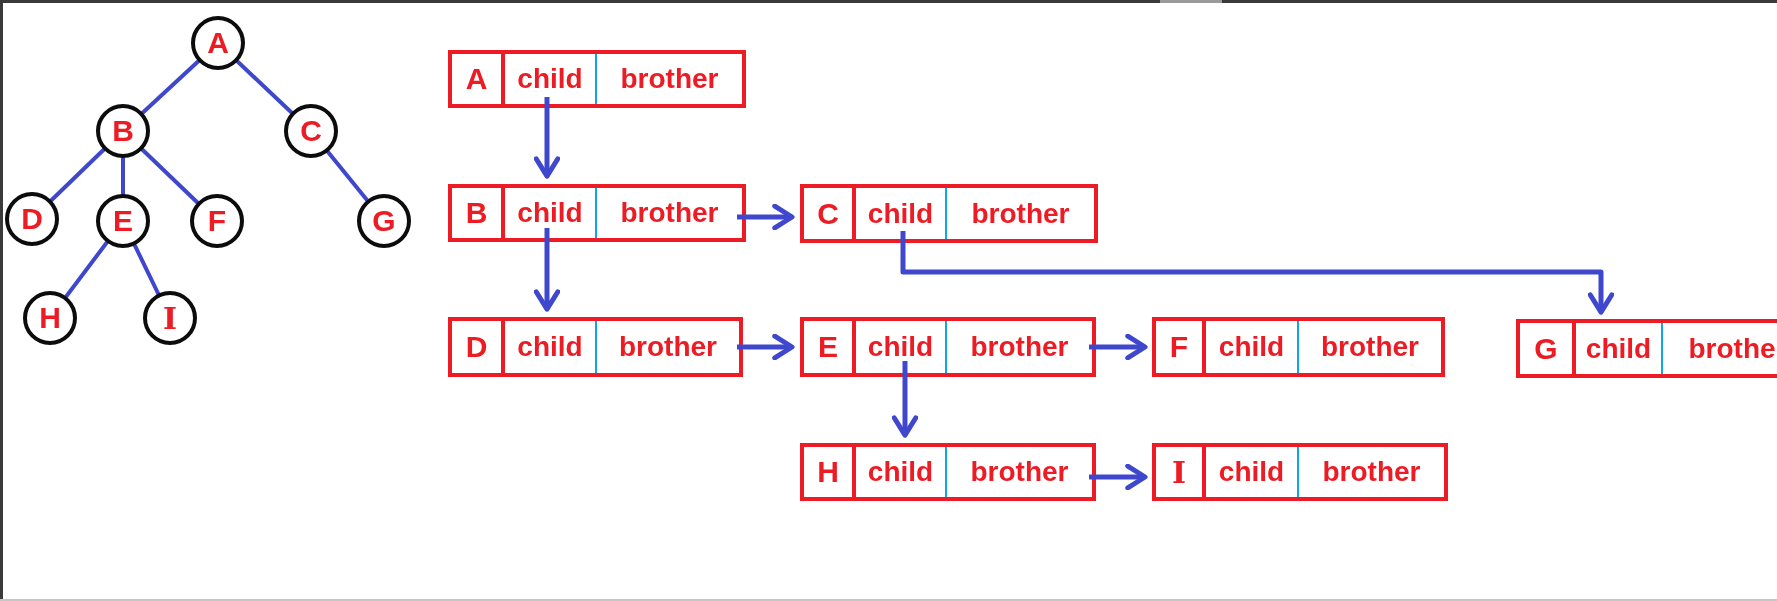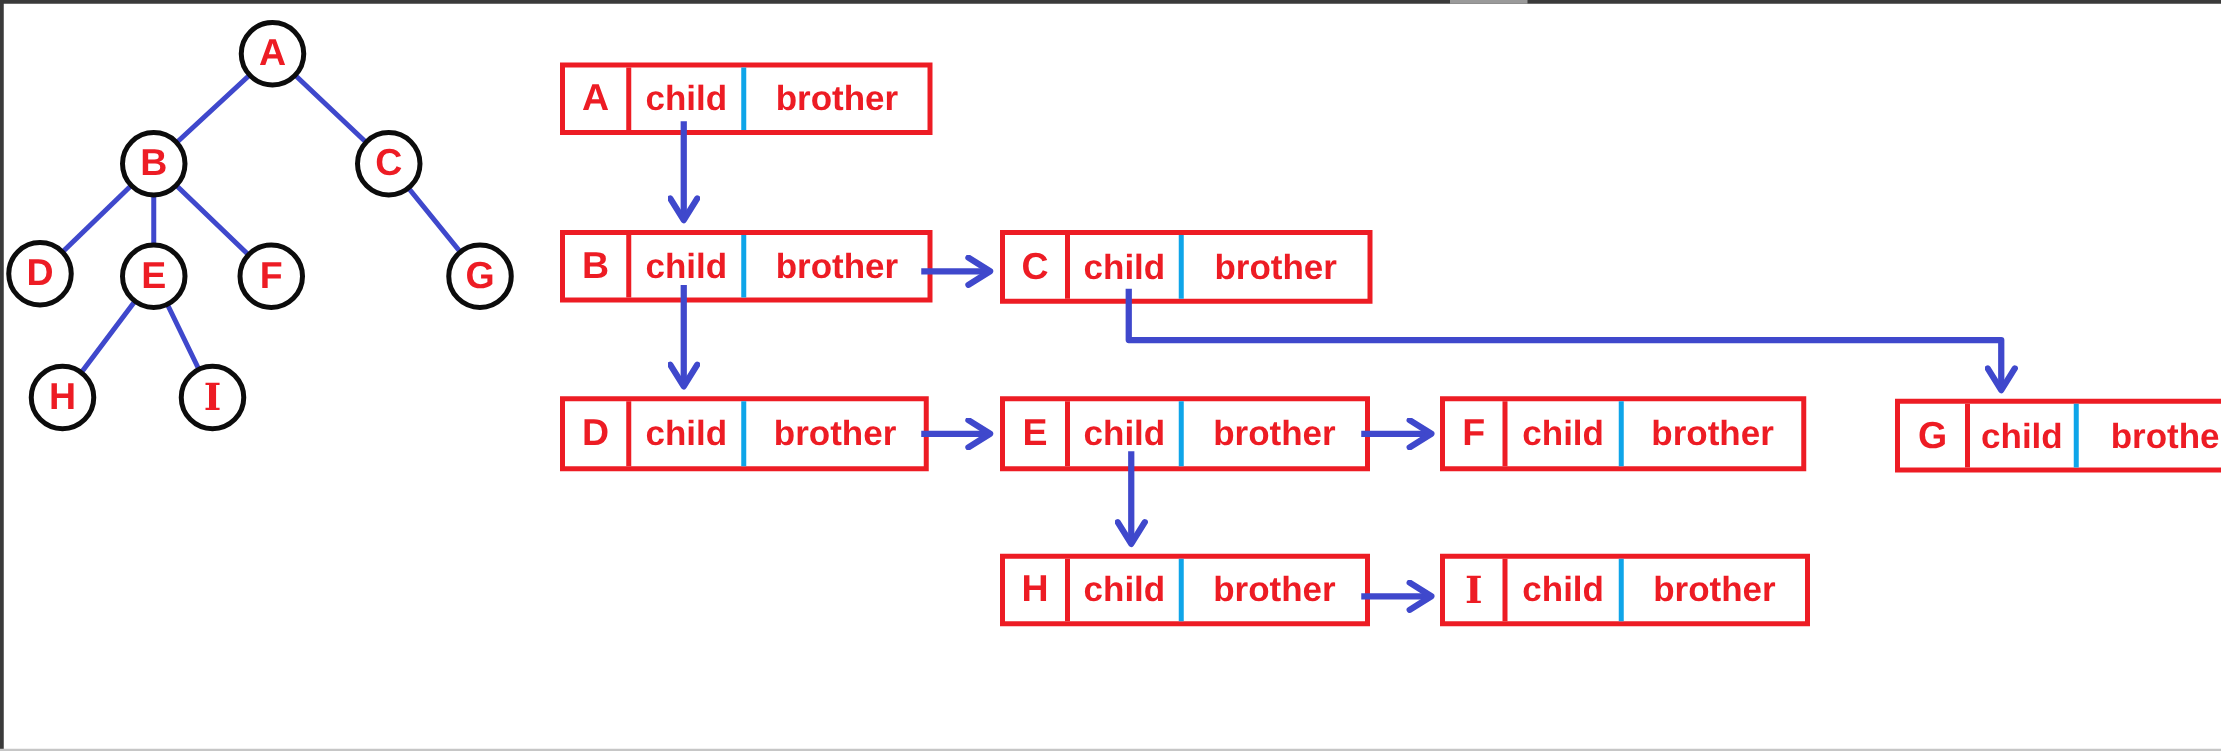--- a/index.html
+++ b/index.html
@@ -25,21 +25,21 @@
   
   .record{
     position:absolute;display:flex;background:#fff;border:4px solid #ed1c24;
     box-sizing:border-box;z-index:1;
   }
   .cell{
     display:flex;align-items:center;justify-content:center;
     color:#ed1c24;font-weight:bold;font-size:28px;box-sizing:border-box;
   }
   .cell.lab{font-size:30px;}
-  .cell.mid{border-left:4px solid #ed1c24;border-right:4px solid #0ea5e9;}
+  .cell.mid{border-left:4px solid #ed1c24;border-right:2px solid #0ea5e9;}
   .cell.bro{flex:1 1 auto;text-align:right;}
   .col1 .lab{width:49px;} .col1 .mid{width:96px;}
   .col2 .lab{width:48px;} .col2 .mid{width:95px;}
   .col3 .lab{width:46px;} .col3 .mid{width:97px;}
   .col4 .lab{width:52px;} .col4 .mid{width:91px;}
 
   svg.overlay{position:absolute;left:0;top:0;z-index:5;pointer-events:none;}
   svg .tree-line{stroke:#3f48cc;stroke-width:4;stroke-linecap:round;}
   svg .ptr{stroke:#3f48cc;stroke-width:5;fill:none;stroke-linejoin:round;}
 </style>

